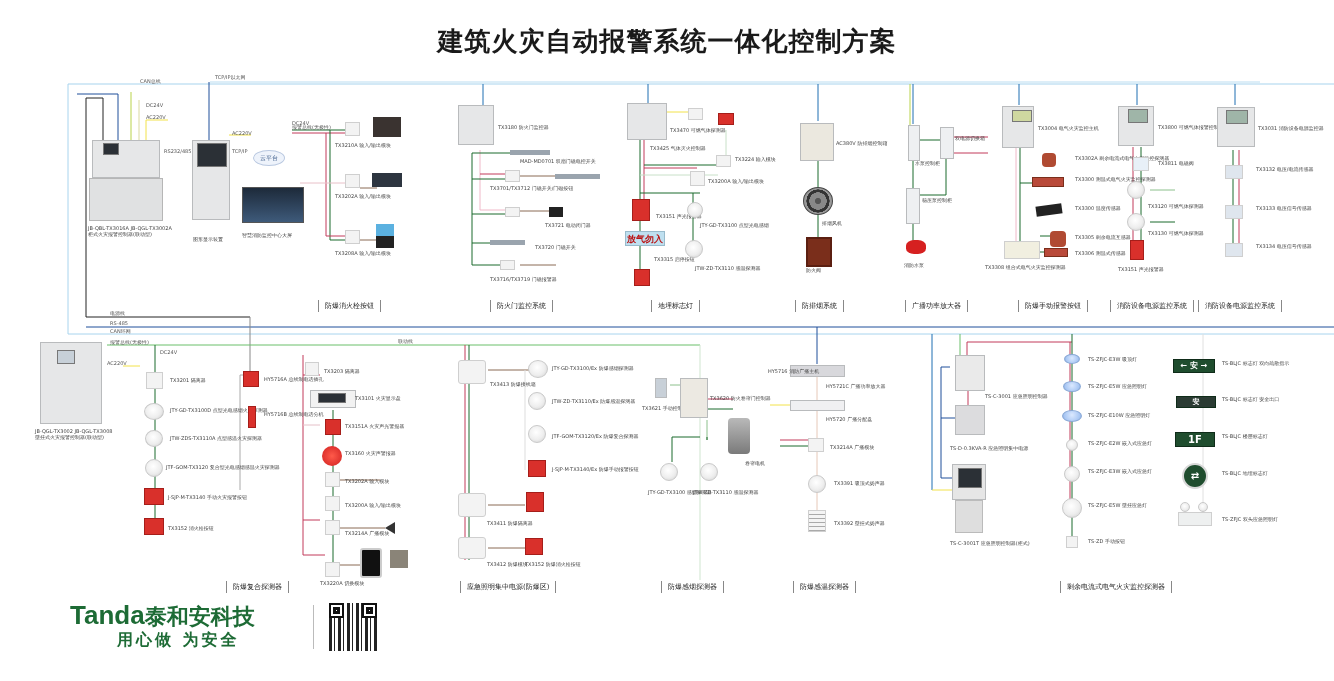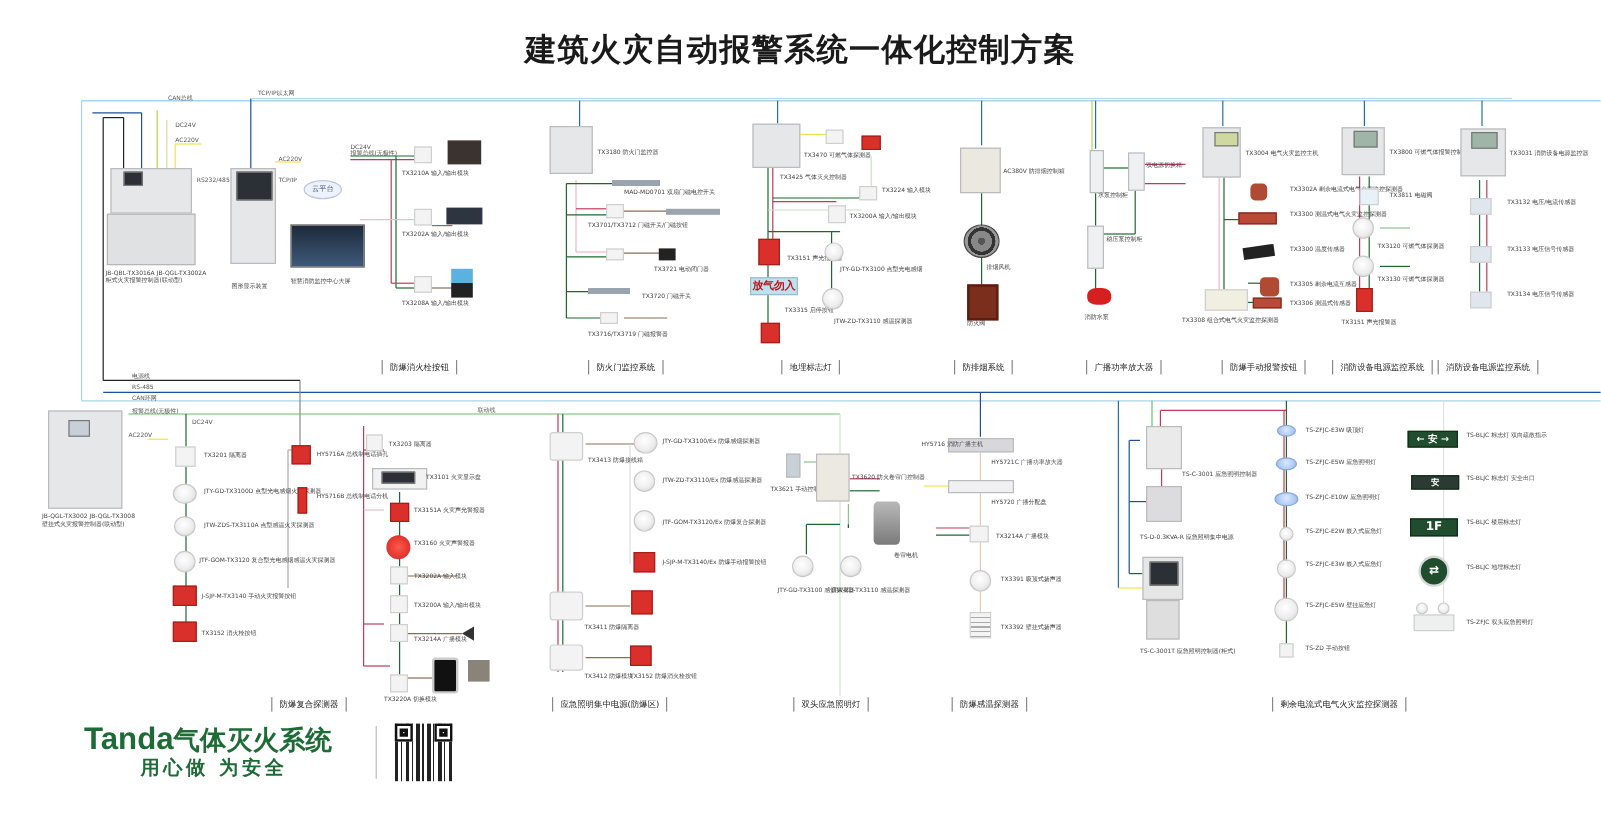--- a/index.html
+++ b/index.html
@@ -428,22 +428,22 @@
 <div class="sign" style="left:1182px;top:463px;width:22px;height:22px;border-radius:50%;font-size:10px;line-height:22px;border:2px solid #d8d8d8;">⇄</div>
 <div class="lbl" style="left:1222px;top:470px;">TS-BLJC 地埋标志灯</div>
 <div class="dev module" style="left:1178px;top:512px;width:34px;height:14px;background:#eef0f0;"></div>
 <div class="dev det" style="left:1180px;top:502px;width:10px;height:10px;"></div>
 <div class="dev det" style="left:1198px;top:502px;width:10px;height:10px;"></div>
 <div class="lbl" style="left:1222px;top:516px;">TS-ZFJC 双头应急照明灯</div>
 
 <div class="cap" style="left:226px;top:581px;">防爆复合探测器</div>
 
 <div class="cap" style="left:460px;top:581px;">应急照明集中电源(防爆区)</div>
-<div class="cap" style="left:661px;top:581px;">双头应急照明灯</div>
+<div class="cap" style="left:661px;top:581px;">防爆感烟探测器</div>
 <div class="cap" style="left:793px;top:581px;">防爆感温探测器</div>
 <div class="cap" style="left:1060px;top:581px;">剩余电流式电气火灾监控探测器</div>
 
 <div class="logo">
-  <span class="logo-en">Tanda</span><span class="logo-cn">气体灭火系统</span>
+  <span class="logo-en">Tanda</span><span class="logo-cn">泰和安科技</span>
 </div>
 <div class="logo-slogan">用心做  为安全</div>
 <div class="vsep"></div>
 <div class="qr"></div>
 
 </body></html>

